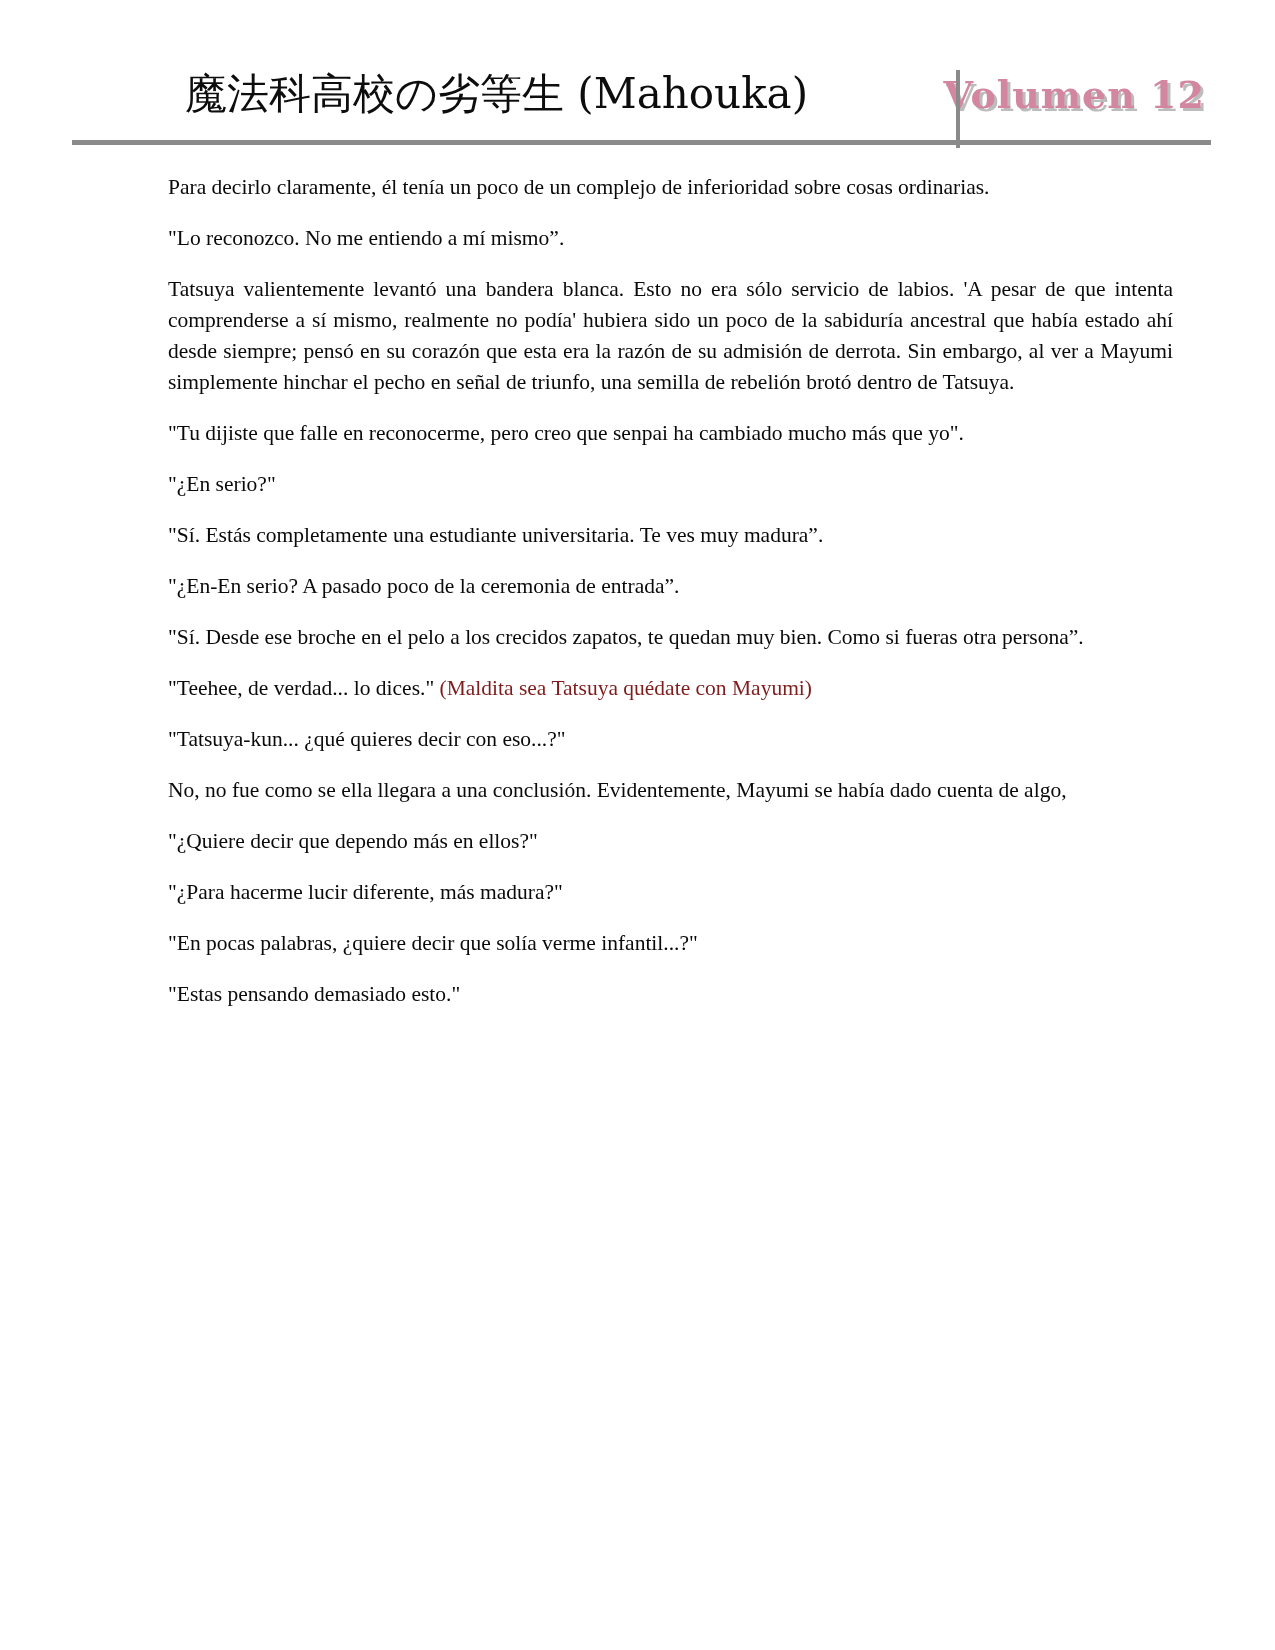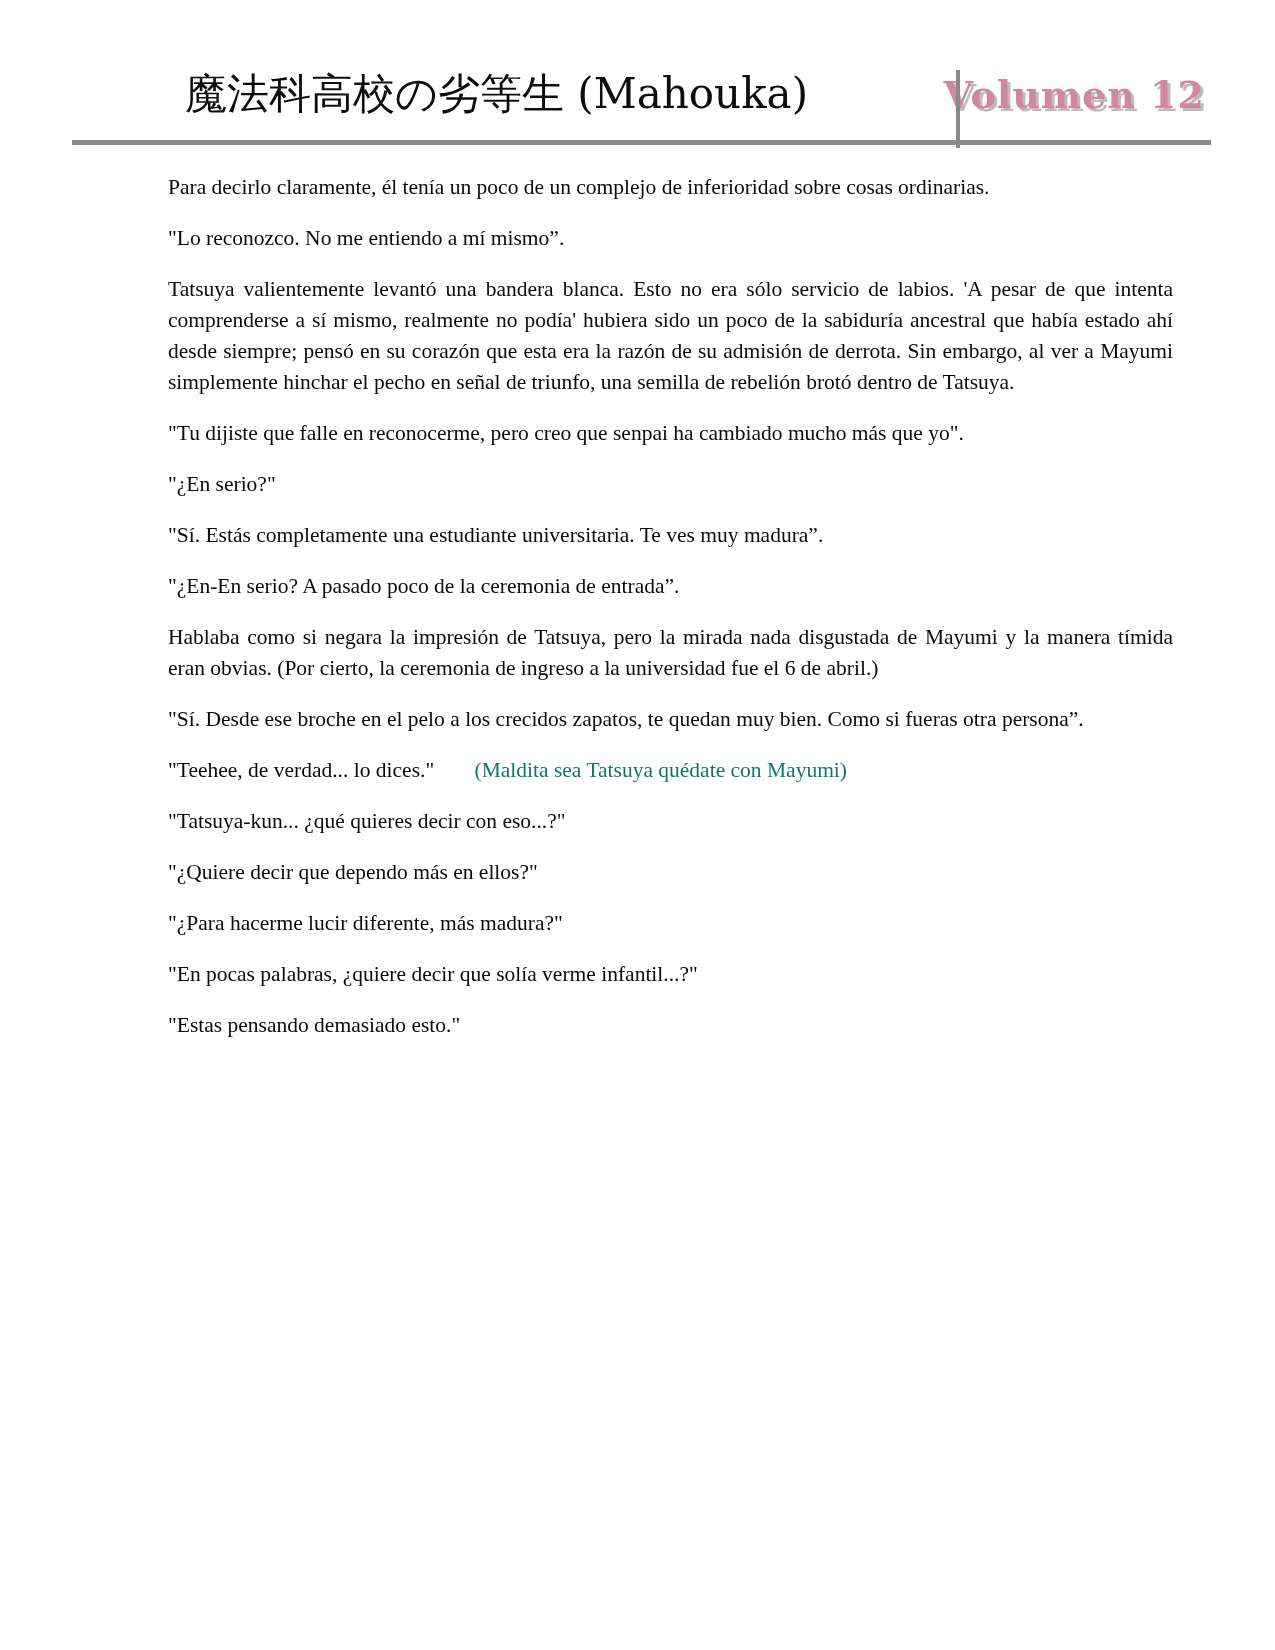--- a/index.html
+++ b/index.html
@@ -48,21 +48,21 @@
     margin:8px 64px 0 72px;
   }
   
   .content {
     padding:27px 102px 0 168px;
     font-size:21.5px;
     line-height:31px;
     text-align:justify;
   }
   .content p { margin:0 0 20px 0; }
-  .note { color:#0f766e;margin-left:35px; }
+  .note { color:#7f1d1d; }
   
   .page-number {
     position:absolute;
     right:108px; top:1536px;
     font-family:"Liberation Sans", sans-serif;
     font-size:25px;
     color:#203040;
   }
 </style>
 </head>
@@ -78,24 +78,24 @@
   <div class="header-rule"></div>
 
   <div class="content">
     <p><span>Para decirlo claramente, él tenía un poco de un complejo de inferioridad sobre cosas ordinarias.</span></p>
     <p><span>"Lo reconozco. No me entiendo a mí mismo”.</span></p>
     <p><span>Tatsuya valientemente levantó una bandera blanca. Esto no era sólo servicio de labios. 'A pesar de que intenta comprenderse a sí mismo, realmente no podía' hubiera sido un poco de la sabiduría ancestral que había estado ahí desde siempre; pensó en su corazón que esta era la razón de su admisión de derrota. Sin embargo, al ver a Mayumi simplemente hinchar el pecho en señal de triunfo, una semilla de rebelión brotó dentro de Tatsuya.</span></p>
     <p><span>"Tu dijiste que falle en reconocerme, pero creo que senpai ha cambiado mucho más que yo".</span></p>
     <p><span>"¿En serio?"</span></p>
     <p><span>"Sí. Estás completamente una estudiante universitaria. Te ves muy madura”.</span></p>
     <p><span>"¿En-En serio? A pasado poco de la ceremonia de entrada”.</span></p>
-    <p><span>Hablaba como si negara la impresión de Tatsuya, pero la mirada nada disgustada de Mayumi y la manera tímida eran obvias. (Por cierto, la ceremonia de ingreso a la universidad fue el 6 de abril.)</span></p>
     <p><span>"Sí. Desde ese broche en el pelo a los crecidos zapatos, te quedan muy bien. Como si fueras otra persona”.</span></p>
     <p><span>"Teehee, de verdad... lo dices." </span><span class="note">(Maldita sea Tatsuya quédate con Mayumi)</span></p>
     <p><span>"Tatsuya-kun... ¿qué quieres decir con eso...?"</span></p>
+    <p><span>No, no fue como se ella llegara a una conclusión. Evidentemente, Mayumi se había dado cuenta de algo,</span></p>
     <p><span>"¿Quiere decir que dependo más en ellos?"</span></p>
     <p><span>"¿Para hacerme lucir diferente, más madura?"</span></p>
     <p><span>"En pocas palabras, ¿quiere decir que solía verme infantil...?"</span></p>
     <p><span>"Estas pensando demasiado esto."</span></p>
   </div>
 
   <div class="page-number">98</div>
 
 </div>
 

